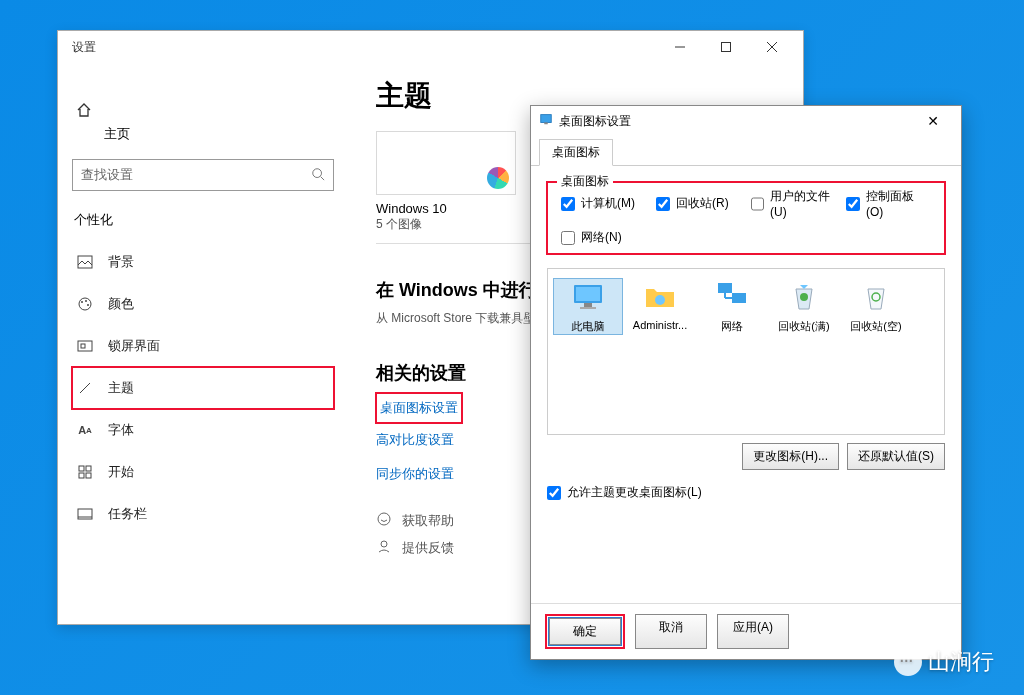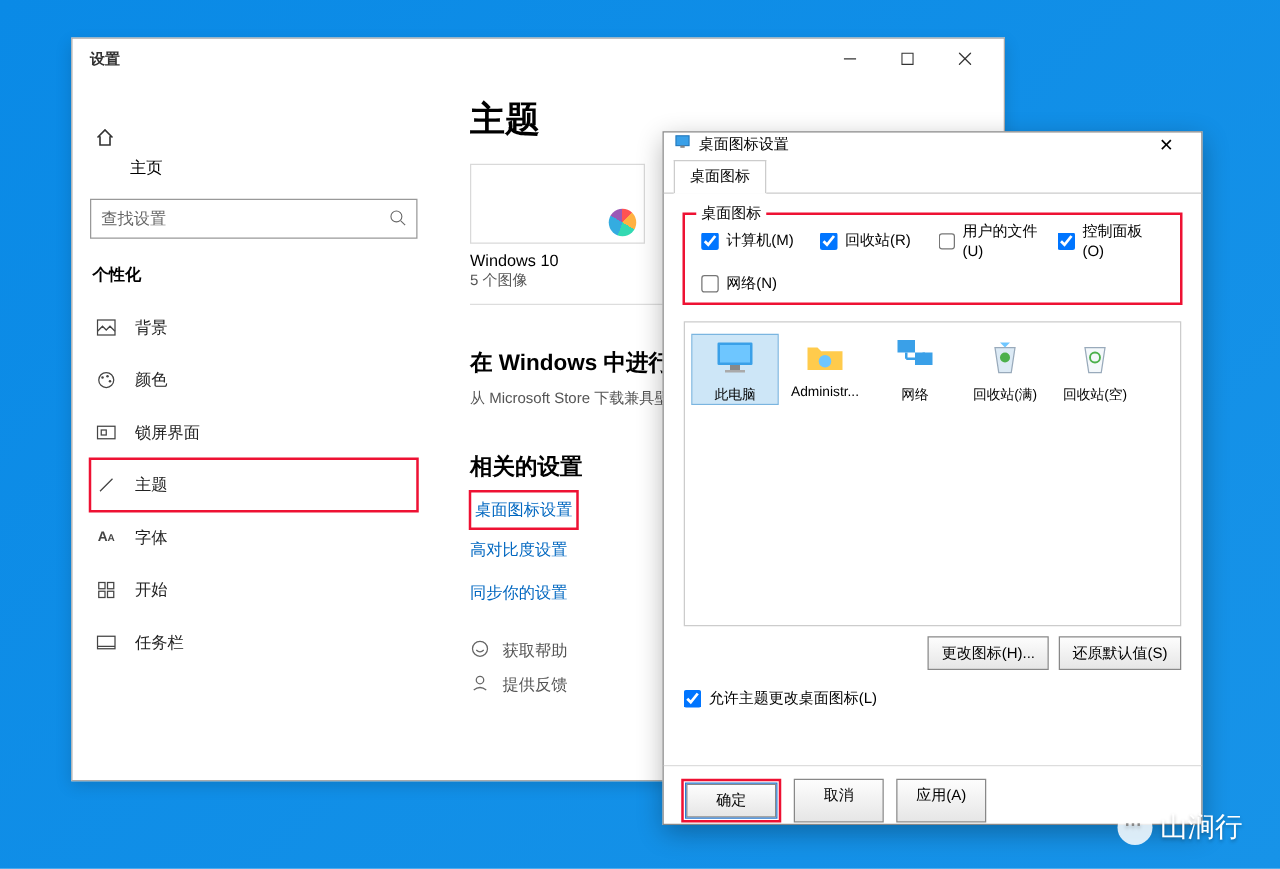--- a/index.html
+++ b/index.html
@@ -1,31 +1,31 @@
 <!DOCTYPE html>
 <html><head>
 <meta charset="utf-8">
 <style>
   * { box-sizing: border-box; margin: 0; padding: 0; font-family: "Microsoft YaHei", "Segoe UI", sans-serif; }
   body { width: 1024px; height: 695px; background: linear-gradient(135deg, #0a8ae6 0%, #1793e8 100%); overflow: hidden; position: relative; }
 
   
   .settings-window { position: absolute; left: 57px; top: 30px; width: 747px; height: 595px; background: #fff; border: 1px solid #aaa; box-shadow: 0 4px 12px rgba(0,0,0,0.15); display: flex; flex-direction: column; }
   .titlebar { height: 32px; display: flex; align-items: center; padding: 0 8px; }
-  .titlebar .title { font-size: 12px; color: #333; margin-left: 6px; font-weight: bold; }
+  .titlebar .title { font-size: 12px; color: #333; margin-left: 6px; }
   .titlebar .spacer { flex: 1; }
   .winbtn { width: 46px; height: 32px; display: flex; align-items: center; justify-content: center; color: #555; }
   .winbtn svg { width: 10px; height: 10px; }
   .settings-body { flex: 1; display: flex; overflow: hidden; }
 
   .sidebar { width: 290px; padding: 8px 14px 0 14px; }
   .home-row { display: flex; align-items: center; padding: 10px 4px; gap: 12px; }
   .home-row .label { font-size: 13px; margin-top: 44px; }
   .search-box { margin: 6px 0 14px 0; height: 32px; border: 1px solid #999; display: flex; align-items: center; padding: 12px 8px; font-size: 13px; color: #666; justify-content: space-between; }
-  .section-title { font-size: 13px; font-weight: 700; padding: 6px 2px 12px 2px; }
+  .section-title { font-size: 13px; font-weight: 400; padding: 6px 2px 12px 2px; }
   .nav-item { display: flex; align-items: center; gap: 14px; padding: 12px 4px; font-size: 13px; color: #222; }
   .nav-item .icon { width: 18px; height: 18px; display: flex; align-items: center; justify-content: center; color: #444; }
   .nav-item.highlight { outline: 2px solid #e13; outline-offset: -1px; }
 
   .main { flex: 1; padding: 14px 20px 0 28px; overflow: hidden; }
   .main h1 { font-size: 28px; font-weight: 600; margin-bottom: 16px; }
   .theme-card { border-bottom: 1px solid #ddd; padding-bottom: 10px; margin-bottom: 10px; }
   .theme-card .card-top { background:#fff; border:1px solid #d9d9d9; height:64px; width:140px; position:relative; }
   .theme-card .card-top::after { content:""; position:absolute; right:6px; bottom:5px; width:22px; height:22px; border-radius:50%; background: conic-gradient(#ff5252 0 45deg,#ffb142 45deg 120deg,#33d9b2 120deg 200deg,#34ace0 200deg 300deg,#9b59b6 300deg 360deg); }
   .sub { font-size: 12px; color: #555; }
@@ -43,21 +43,21 @@
   .tabstrip { display: flex; border-bottom: 1px solid #ccc; padding-left: 8px; margin-top: 2px; }
   .tab { border: 1px solid #ccc; border-bottom: 1px solid #fff; padding: 4px 12px; font-size: 12px; background: #fff; position: relative; top: 1px; }
   .dlg-body { flex: 1; padding: 10px 16px 6px 16px; display: flex; flex-direction: column; }
   .group { border: 1px solid #ccc; padding: 12px 14px 8px 14px; position: relative; margin-top: 6px; }
   .group > .legend { position: absolute; top: -9px; left: 10px; background: #fff; padding: 0 4px; font-size: 12px; }
   .group.highlight { outline: 2px solid #e13; outline-offset: -1px; border: none; padding-top: 6px;}
   .cb-grid { display: grid; grid-template-columns: 1fr 1fr 1fr 1fr; gap: 10px 10px; }
   .cb { display: flex; align-items: center; gap: 6px; font-size: 12px; }
   .cb input { width: 14px; height: 14px; }
 
-  .icon-list { border: 1px solid #ccc; margin-top: 14px; height: 244px; padding: 10px 6px; display: flex; gap: 4px; align-items: flex-start; overflow: hidden; background:#fff; }
+  .icon-list { border: 1px solid #ccc; margin-top: 14px; height: 167px; padding: 10px 6px; display: flex; gap: 4px; align-items: flex-start; overflow: hidden; background:#fff; }
   .icon-item { width: 68px; display: flex; flex-direction: column; align-items: center; font-size: 11px; text-align: center; gap: 4px; }
   .icon-item .ic { width: 36px; height: 36px; display: flex; align-items: center; justify-content: center; }
   .icon-item.selected { background: #cde6f7; outline: 1px solid #7ab5e0; }
 
   .btn-row { display: flex; justify-content: flex-end; gap: 8px; margin-top: 8px; }
   .btn { border: 1px solid #888; background: linear-gradient(#fdfdfd,#e6e6e6); font-size: 12px; padding: 4px 10px; min-width: 82px; text-align: center; }
   .btn.primary { outline: 1px solid #2a7bd1; }
 
   .allow-row { margin-top: 14px; }
   .dlg-footer { display: flex; justify-content: flex-start; gap: 10px; padding: 10px 14px; border-top: 1px solid #ddd; margin-top: 39px; }

